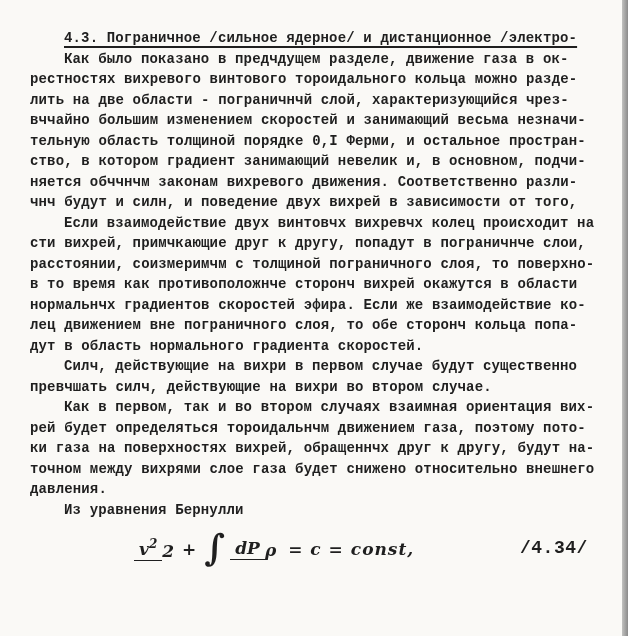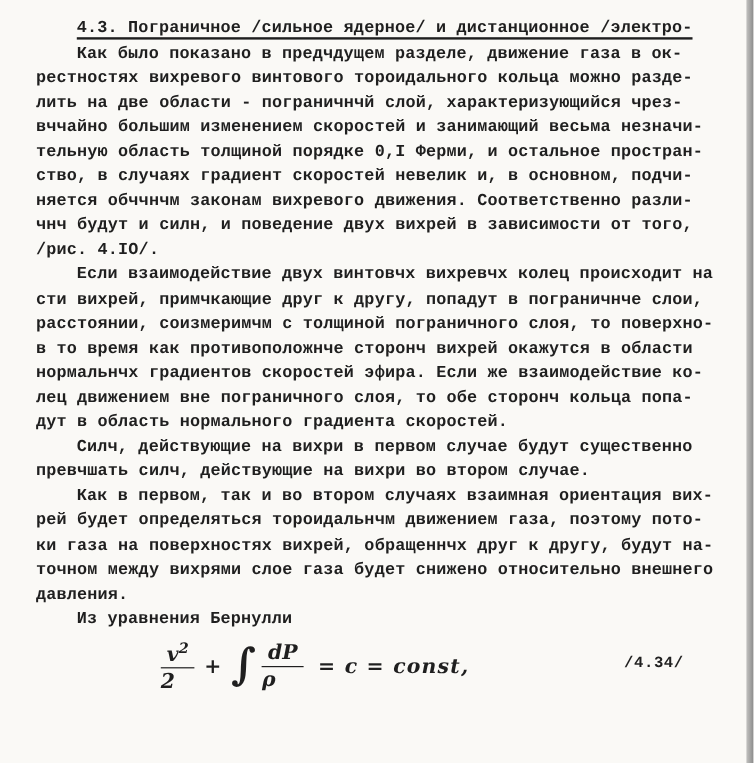--- a/index.html
+++ b/index.html
@@ -14,21 +14,21 @@
     background:#faf9f6;
     color:#1f1f1f;
     overflow:hidden;
   }
   .scan-edge {
     position:absolute; top:0; right:0;
     width:6px; height:636px;
     background:linear-gradient(to right,#c2c2c0,#8a8a8a);
   }
   .content {
-    position:absolute; left:30px; top:14px; width:568px;
+    position:absolute; left:30px; top:28px; width:568px;
   }
   .line {
     font-size:14px;
     line-height:20.5px;
     letter-spacing:0.15px;
     font-weight:700;
     white-space:pre;
   }
   .indent { padding-left:34px; }
   .h-line span {
@@ -44,22 +44,22 @@
     height:46px;
     display:flex;
     align-items:center;
     font-family:"DejaVu Serif", serif;
     font-style:italic;
     font-size:17px;
     font-weight:700;
   }
   .frac {
     display:inline-flex;
-    flex-direction:column;
-    align-items:flex-start;
+    flex-direction:row;
+    align-items:flex-end;
     margin:0 4px;
   }
   .frac .num {
     padding:0 5px 1px 5px;
     border-bottom:1.6px solid #1f1f1f;
   }
   .frac .den { padding-top:1px; }
   .frac sup { font-size:12px; }
   .op { margin:0 4px; }
   .integral {
@@ -67,44 +67,43 @@
     line-height:1;
     margin:0 1px 0 4px;
     position:relative; top:-2px;
   }
   .rhs { margin-left:8px; letter-spacing:1px;text-align:center; }
   .eq-number {
     position:absolute;
     left:390px; top:12px;
     font-family:"Liberation Mono", monospace;
     font-style:normal;
-    font-size:13px;
+    font-size:18px;
     letter-spacing:0.5px;
   }
 </style>
 </head>
 <body>
 
 <div class="page">
   <div class="content">
 
     <div>
       <div class="line indent h-line"><span>4.3. Пограничное /сильное ядерное/ и дистанционное /электро-</span></div>
     </div>
 
     <div>
       <div class="line indent">Как было показано в предчдущем разделе, движение газа в ок-</div>
       <div class="line">рестностях вихревого винтового тороидального кольца можно разде-</div>
       <div class="line">лить на две области - пограничнчй слой, характеризующийся чрез-</div>
       <div class="line">вччайно большим изменением скоростей и занимающий весьма незначи-</div>
       <div class="line">тельную область толщиной порядке 0,I Ферми, и остальное простран-</div>
-      <div class="line">ство, в случаях градиент скоростей невелик и, в основном, подчи-</div>
+      <div class="line">ство, в котором градиент занимающий невелик и, в основном, подчи-</div>
       <div class="line">няется обччнчм законам вихревого движения. Соответственно разли-</div>
       <div class="line">чнч будут и силн, и поведение двух вихрей в зависимости от того,</div>
-      <div class="line">/рис. 4.IO/.</div>
     </div>
 
     <div>
       <div class="line indent">Если взаимодействие двух винтовчх вихревчх колец происходит на</div>
       <div class="line">сти вихрей, примчкающие друг к другу, попадут в пограничнче слои,</div>
       <div class="line">расстоянии, соизмеримчм с толщиной пограничного слоя, то поверхно-</div>
       <div class="line">в то время как противоположнче сторонч вихрей окажутся в области</div>
       <div class="line">нормальнчх градиентов скоростей эфира. Если же взаимодействие ко-</div>
       <div class="line">лец движением вне пограничного слоя, то обе сторонч кольца попа-</div>
       <div class="line">дут в область нормального градиента скоростей.</div>

